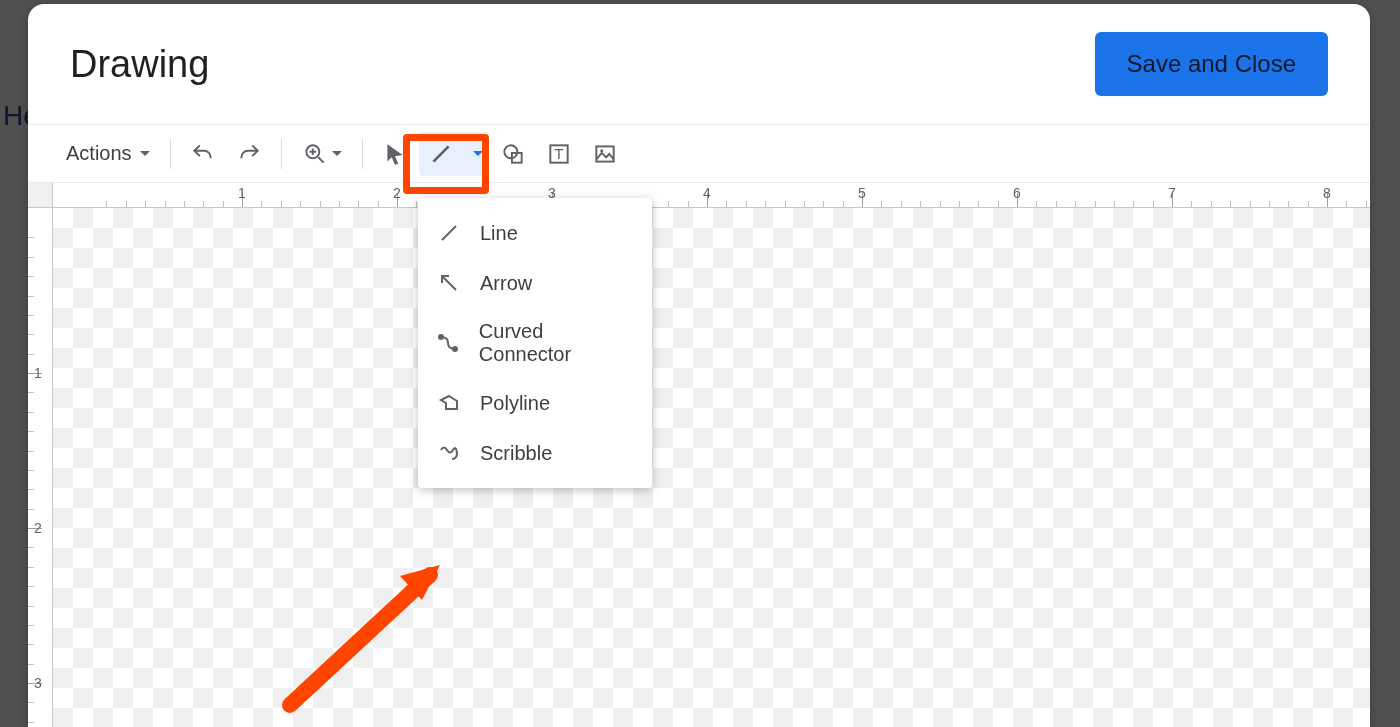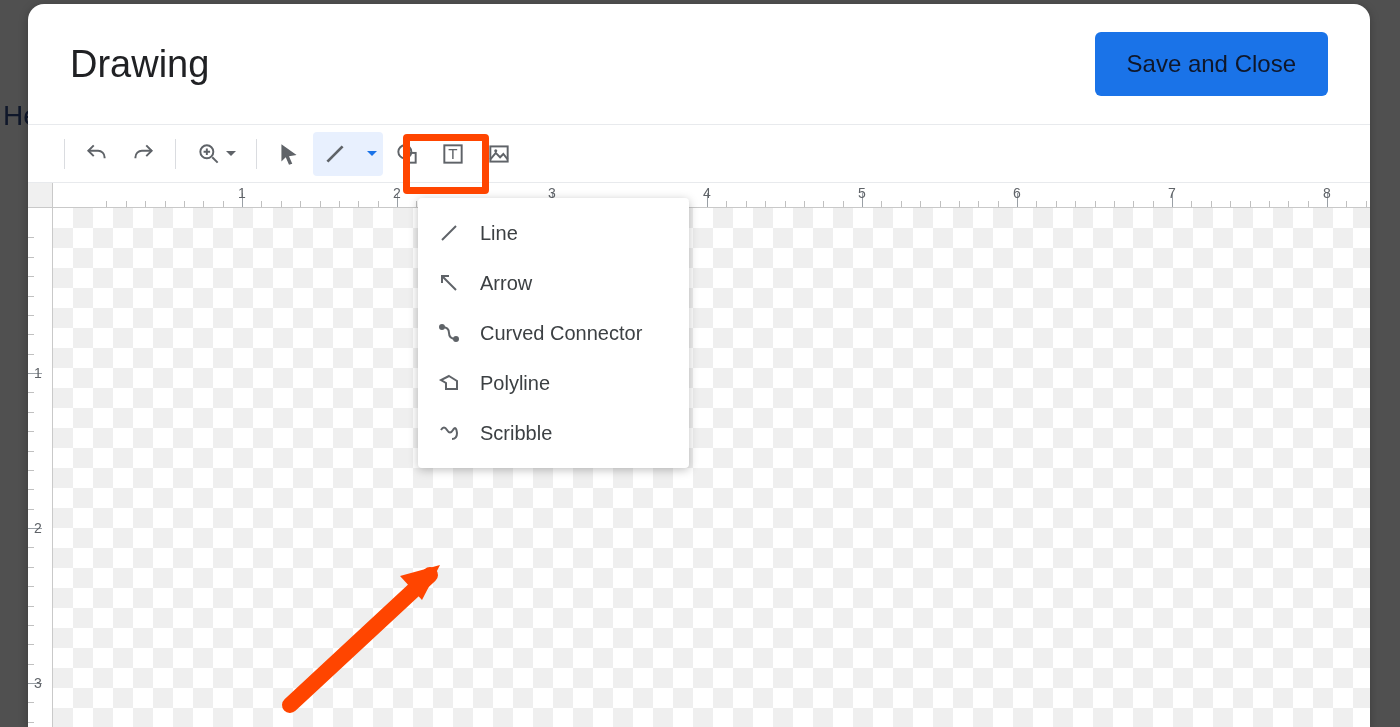--- a/index.html
+++ b/index.html
@@ -111,21 +111,21 @@
   }
 
   
   .dropdown{
     position:absolute;
     background:#fff;
     border-radius:4px;
     box-shadow: 0 2px 10px rgba(0,0,0,0.25);
     padding:10px 0;
     z-index:20;
-    width:271px;
+    width:234px;
   }
   .dd-item{
     display:flex; align-items:center; gap:18px;
     padding:12px 18px;
     font-size:20px; color:#3c4043;
     cursor:pointer;
   }
   .dd-item .ico{ width:26px; height:26px; display:flex; align-items:center; justify-content:center; }
   .dd-item .ico svg{ width:24px; height:24px; stroke:#5f6368; fill:none; stroke-width:2; }
 
@@ -145,20 +145,24 @@
   <div class="host-text-frag" style="left:3px; top:100px; font-size:28px; color:#0f172a;">He</div>
 
   <div class="dialog">
 
     <div class="dlg-header">
       <div class="dlg-title">Drawing</div>
       <button class="save-btn">Save and Close</button>
     </div>
 
     <div class="toolbar">
+      <button class="tb-btn textlabel">
+        <span>Actions</span>
+        <span class="caret"></span>
+      </button>
       <div class="tb-sep"></div>
 
       <button class="tb-btn">
         <svg viewBox="0 0 24 24">
             <path d="M9 14l-5-5 5-5"></path>
             <path d="M4 9h9a6 6 0 0 1 6 6v1"></path>
           </svg>
         <span></span>
       </button>
       <button class="tb-btn">

